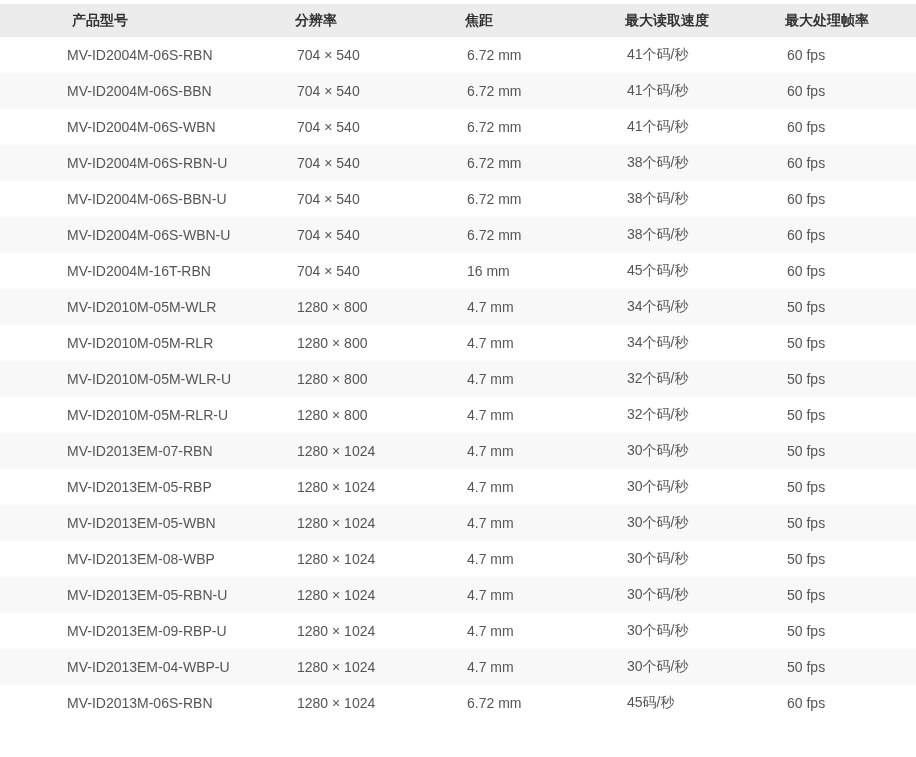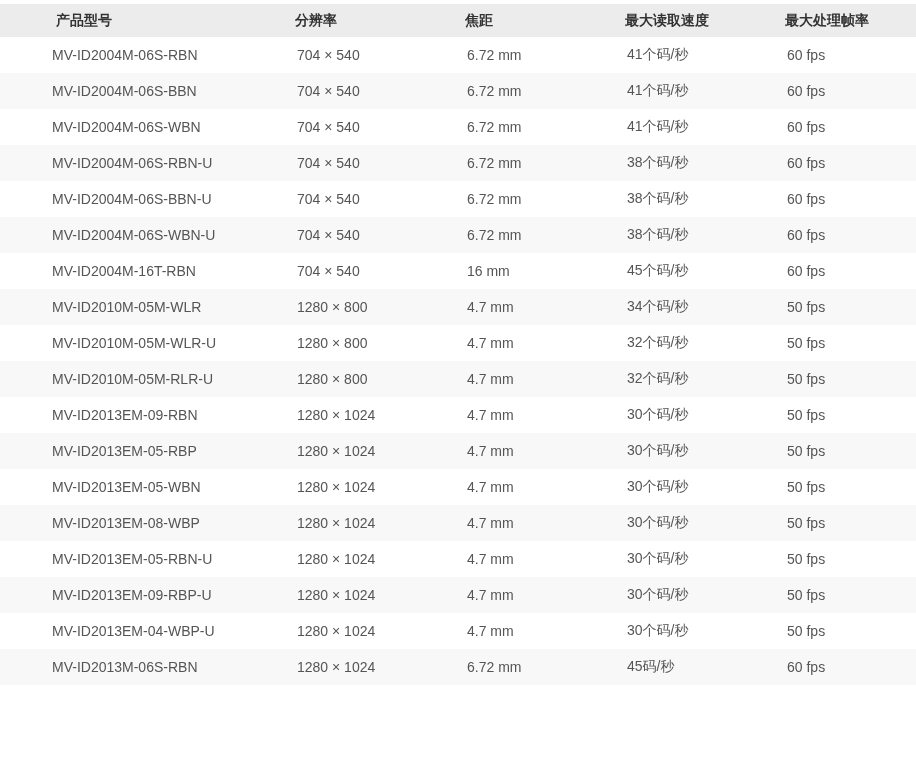--- a/index.html
+++ b/index.html
@@ -34,40 +34,40 @@
   th {
     text-align: left;
     vertical-align: middle;
     font-size: 14px;
     font-weight: bold;
     color: #333333;
     padding: 0;
     white-space: nowrap;
     overflow: hidden;
   }
-  th:first-child { padding-left: 56px; font-family: Liberation Mono, monospace; }
+  th:first-child { padding-left: 72px; font-family: Liberation Mono, monospace; }
 
   tbody tr {
     height: 36px;
     background: #ffffff;
   }
   tbody tr:nth-child(even) {
     background: #f8f8f8;
   }
   td {
     text-align: left;
     vertical-align: middle;
     font-size: 14px;
     font-weight: normal;
     color: #555555;
     padding: 0;
     white-space: nowrap;
     overflow: hidden;
   }
-  td:first-child { padding-left: 52px; }
+  td:first-child { padding-left: 67px; }
   td:not(:first-child) { padding-left: 2px; }
 </style>
 </head>
 <body>
 
 <div class="page">
   <table class="spec-table">
     <colgroup>
       <col class="c1">
         <col class="c2">
@@ -135,35 +135,42 @@
           <td>60 fps</td>
         </tr>
         <tr>
           <td>MV-ID2010M-05M-WLR</td>
           <td>1280 × 800</td>
           <td>4.7 mm</td>
           <td>34个码/秒</td>
           <td>50 fps</td>
         </tr>
         <tr>
+          <td>MV-ID2010M-05M-RLR</td>
+          <td>1280 × 800</td>
+          <td>4.7 mm</td>
+          <td>34个码/秒</td>
+          <td>50 fps</td>
+        </tr>
+        <tr>
           <td>MV-ID2010M-05M-WLR-U</td>
           <td>1280 × 800</td>
           <td>4.7 mm</td>
           <td>32个码/秒</td>
           <td>50 fps</td>
         </tr>
         <tr>
           <td>MV-ID2010M-05M-RLR-U</td>
           <td>1280 × 800</td>
           <td>4.7 mm</td>
           <td>32个码/秒</td>
           <td>50 fps</td>
         </tr>
         <tr>
-          <td>MV-ID2013EM-09-RBN</td>
+          <td>MV-ID2013EM-07-RBN</td>
           <td>1280 × 1024</td>
           <td>4.7 mm</td>
           <td>30个码/秒</td>
           <td>50 fps</td>
         </tr>
         <tr>
           <td>MV-ID2013EM-05-RBP</td>
           <td>1280 × 1024</td>
           <td>4.7 mm</td>
           <td>30个码/秒</td>

